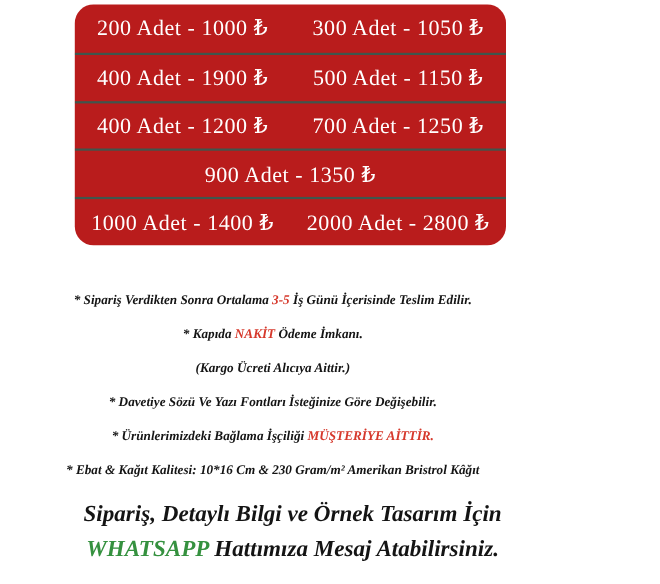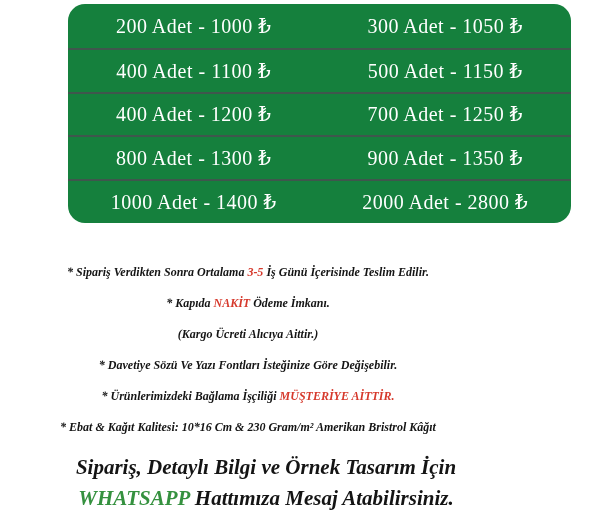--- a/index.html
+++ b/index.html
@@ -14,23 +14,23 @@
     background: #ffffff;
     overflow: hidden;
     font-family: "Liberation Serif", "DejaVu Serif", serif;
   }
 
   
   .price-table {
     position: absolute;
     left: 68px;
     top: 4px;
-    width: 503px;
+    width: 392px;
     height: 219px;
-    background: #15803d;
+    background: #b91c1c;
     border-radius: 17px;
     display: grid;
     grid-template-rows: repeat(5, 1fr);
     overflow: hidden;
   }
   .price-row {
     display: flex;
     align-items: center;
   }
   .price-row + .price-row {
@@ -87,29 +87,28 @@
 <body>
 
 <div class="page">
 
   <div class="price-table">
     <div class="price-row">
       <span class="price-cell">200 Adet - 1000 ₺</span>
       <span class="price-cell">300 Adet - 1050 ₺</span>
     </div>
     <div class="price-row">
-      <span class="price-cell">400 Adet - 1100 ₺</span>
+      <span class="price-cell">400 Adet - 1900 ₺</span>
       <span class="price-cell">500 Adet - 1150 ₺</span>
     </div>
     <div class="price-row">
       <span class="price-cell">400 Adet - 1200 ₺</span>
       <span class="price-cell">700 Adet - 1250 ₺</span>
     </div>
     <div class="price-row">
-      <span class="price-cell">800 Adet - 1300 ₺</span>
       <span class="price-cell">900 Adet - 1350 ₺</span>
     </div>
     <div class="price-row">
       <span class="price-cell">1000 Adet - 1400 ₺</span>
       <span class="price-cell">2000 Adet - 2800 ₺</span>
     </div>
   </div>
 
   <div class="notes">
     <p><span>* Sipariş Verdikten Sonra Ortalama </span><span class="hl-red">3-5</span><span> İş Günü İçerisinde Teslim Edilir.</span></p>

